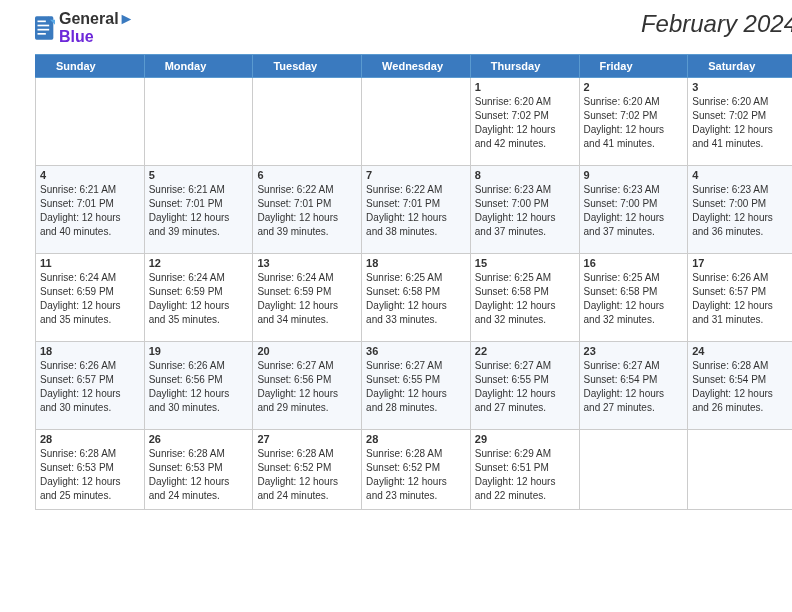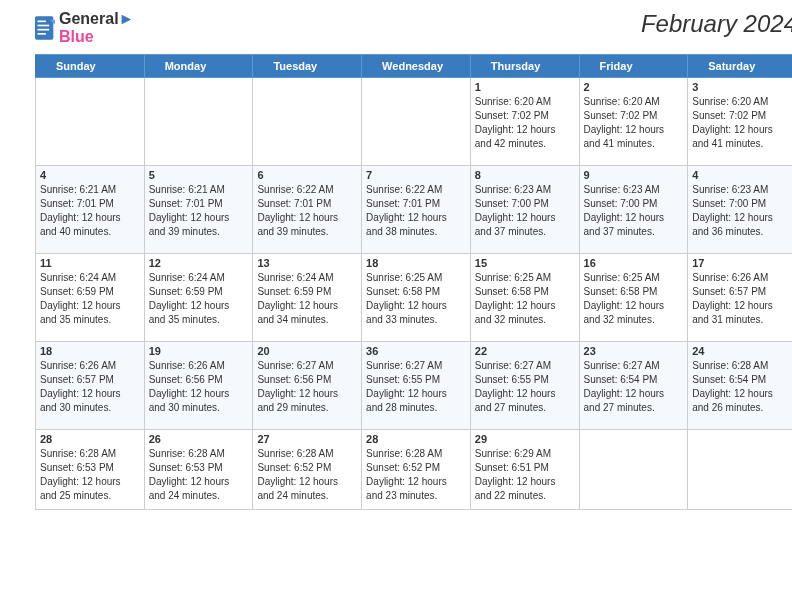--- a/index.html
+++ b/index.html
@@ -105,21 +105,21 @@
         <rect x="0" y="0" width="22" height="28" rx="2" fill="#3a7abf"></rect>
         <polygon points="16,0 24,8 16,8" fill="#3a7abf"></polygon>
         <polygon points="18,4 24,4 24,10" fill="#5aaae8"></polygon>
         <rect x="3" y="5" width="10" height="2" fill="white"></rect>
         <rect x="3" y="10" width="14" height="2" fill="white"></rect>
         <rect x="3" y="15" width="14" height="2" fill="white"></rect>
         <rect x="3" y="20" width="10" height="2" fill="white"></rect>
       </svg>
       <div>
         <div style="font-size:16px;font-weight:bold;color:#333;">General<span style="color:#3a7abf;">►</span></div>
-        <div style="font-size:16px;font-weight:bold;color:#ec4899;">Blue</div>
+        <div style="font-size:16px;font-weight:bold;color:#6d28d9;">Blue</div>
       </div>
     </div>
     <div class="title-area">
       <div class="month-title">February 2024</div>
     </div>
   </div>
 
   <table class="calendar">
     <thead>
       <tr>

